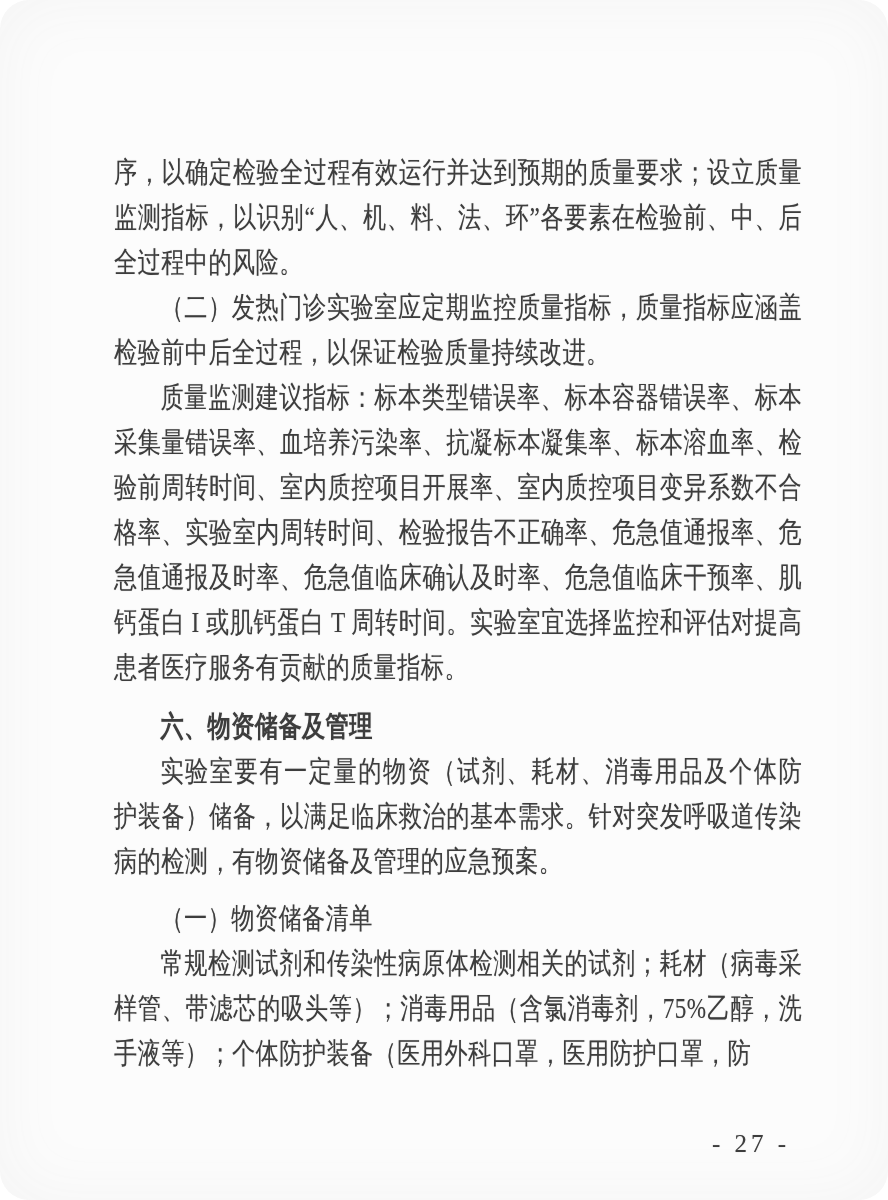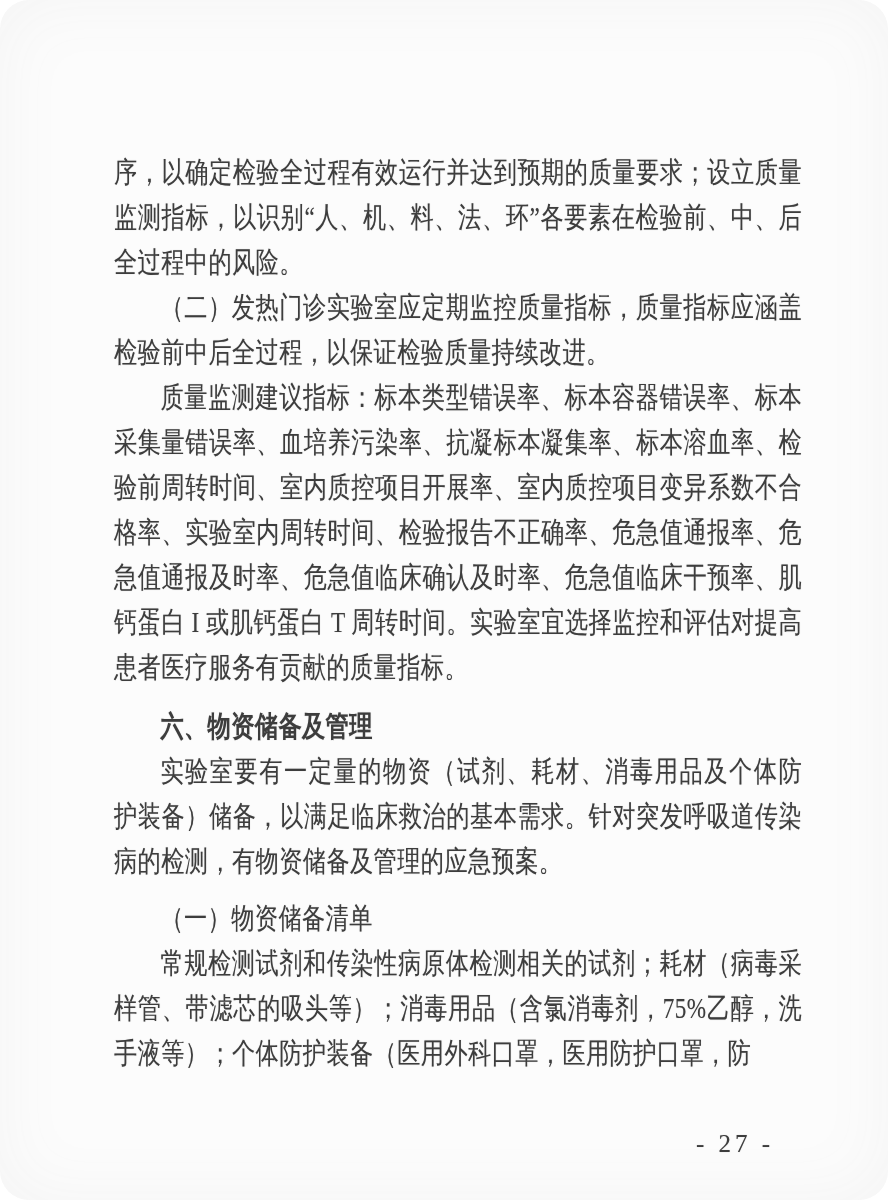--- a/index.html
+++ b/index.html
@@ -45,21 +45,21 @@
     line-height: 45px;
     margin: 14px 0 0 0;
     text-indent: 2em;
   }
   .subsection-heading {
     margin-top: 12px !important;
   }
   .page-number {
     position: absolute;
     top: 1128px;
-    left: 696px;
+    left: 712px;
     font-size: 25px;
     line-height: 32px;
     color: var(--text-color, #3d3d3d);
     letter-spacing: 4px;
     text-shadow: 0 0 1px rgba(90,90,90,0.4);
     white-space: nowrap;
     text-align: center;
   }
 </style>
 </head>

